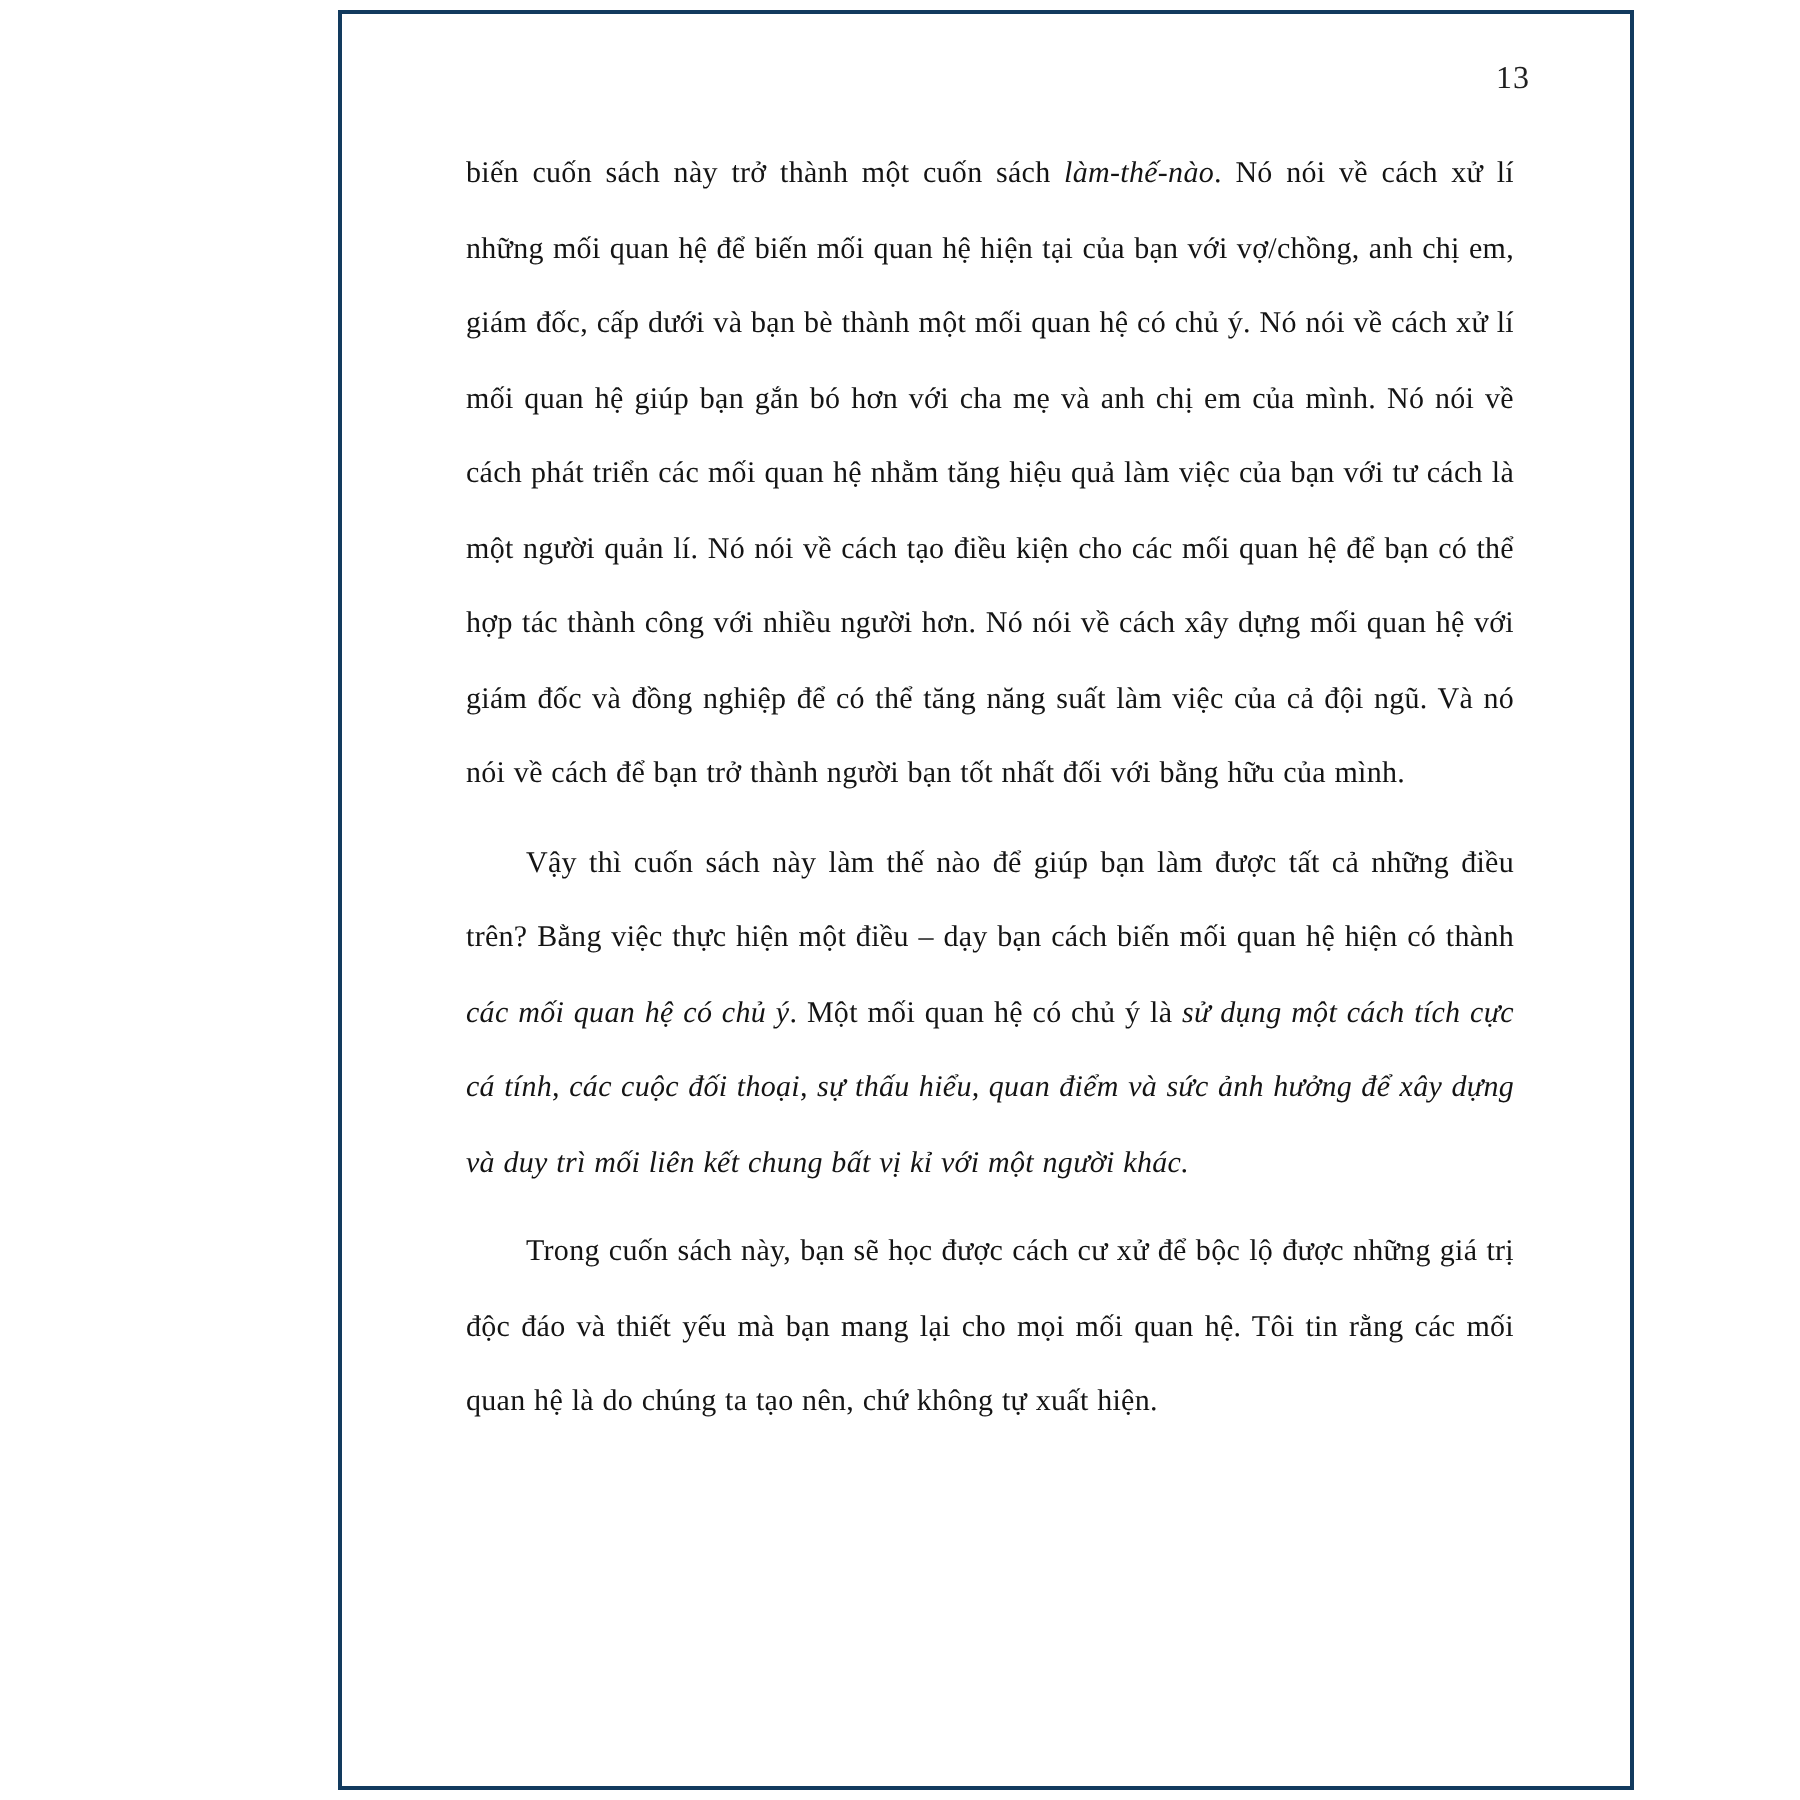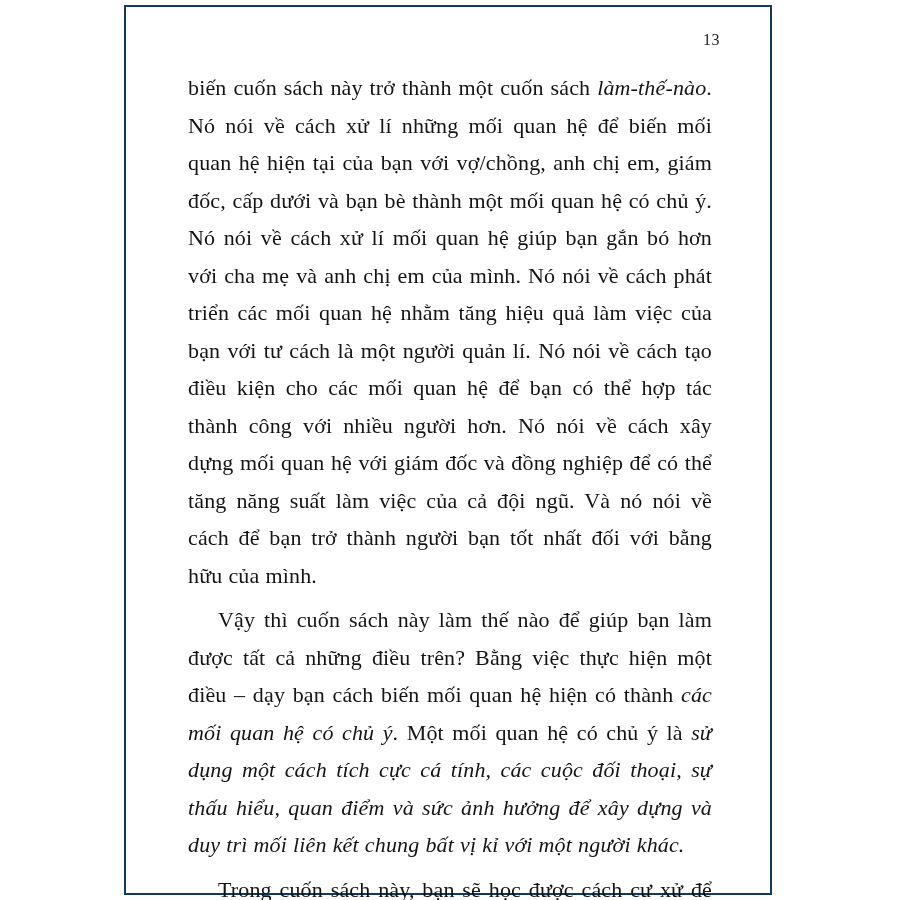--- a/index.html
+++ b/index.html
@@ -38,21 +38,21 @@
 
   .text-column {
     position: absolute;
     left: 62px;
     top: 62px;
     width: 524px;
   }
 
   p.para {
     margin: 0 0 0 0;
-    font-size: 22px;
+    font-size: 15px;
     line-height: 37.5px;
     text-align: justify;
     text-justify: inter-word;
     color: #141414;
     font-family: "Liberation Serif", serif;
     hyphens: none;
   }
 
   p.para + p.para {
     margin-top: 7px;
@@ -68,21 +68,21 @@
 
   
   .text-column p {
     letter-spacing: 0.15px;
     word-spacing: 0.4px;
   }
 </style>
 </head>
 <body>
 
-<div class="page-frame" style="border-color: rgb(18, 58, 94);">
+<div class="page-frame" style="border-color: rgb(18, 58, 94); margin-left: 45px;">
 
   <div class="page-number">13</div>
 
   <div class="text-column" style="color: rgb(20, 20, 20);">
     <p class="para" id="para-1">biến cuốn sách này trở thành một cuốn sách <em class="it">làm-thế-nào</em>. Nó nói về cách xử lí những mối quan hệ để biến mối quan hệ hiện tại của bạn với vợ/chồng, anh chị em, giám đốc, cấp dưới và bạn bè thành một mối quan hệ có chủ ý. Nó nói về cách xử lí mối quan hệ giúp bạn gắn bó hơn với cha mẹ và anh chị em của mình. Nó nói về cách phát triển các mối quan hệ nhằm tăng hiệu quả làm việc của bạn với tư cách là một người quản lí. Nó nói về cách tạo điều kiện cho các mối quan hệ để bạn có thể hợp tác thành công với nhiều người hơn. Nó nói về cách xây dựng mối quan hệ với giám đốc và đồng nghiệp để có thể tăng năng suất làm việc của cả đội ngũ. Và nó nói về cách để bạn trở thành người bạn tốt nhất đối với bằng hữu của mình.</p>
     <p class="para indent" id="para-2">Vậy thì cuốn sách này làm thế nào để giúp bạn làm được tất cả những điều trên? Bằng việc thực hiện một điều – dạy bạn cách biến mối quan hệ hiện có thành <em class="it">các mối quan hệ có chủ ý</em>. Một mối quan hệ có chủ ý là <em class="it">sử dụng một cách tích cực cá tính, các cuộc đối thoại, sự thấu hiểu, quan điểm và sức ảnh hưởng để xây dựng và duy trì mối liên kết chung bất vị kỉ với một người khác.</em></p>
     <p class="para indent" id="para-3">Trong cuốn sách này, bạn sẽ học được cách cư xử để bộc lộ được những giá trị độc đáo và thiết yếu mà bạn mang lại cho mọi mối quan hệ. Tôi tin rằng các mối quan hệ là do chúng ta tạo nên, chứ không tự xuất hiện.</p>
 
   </div>
 

